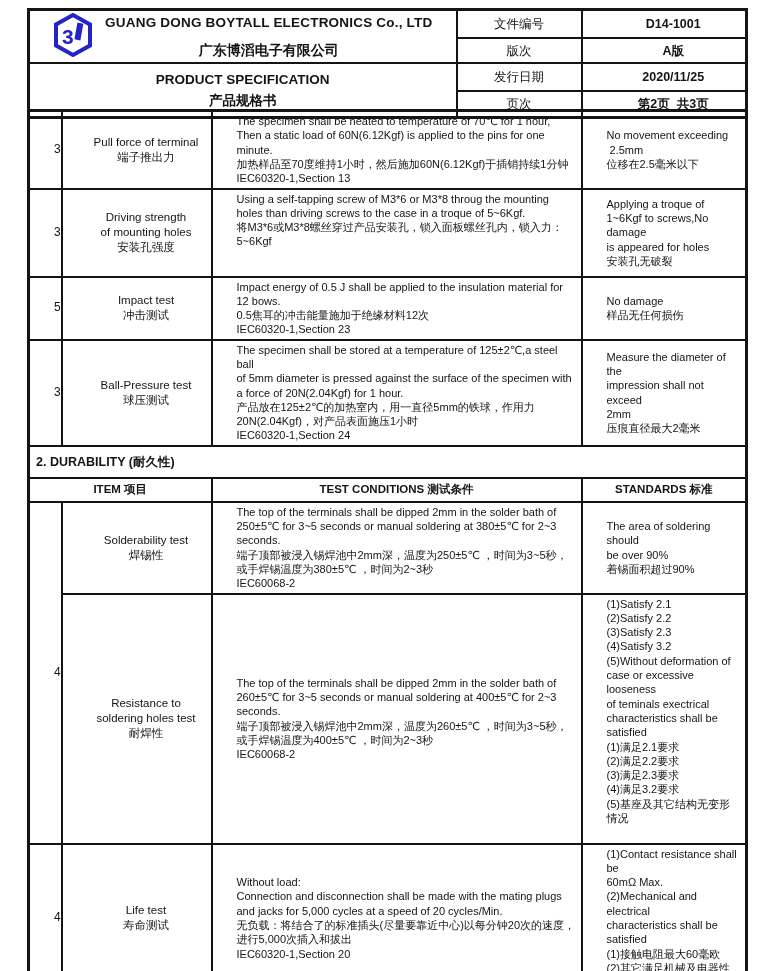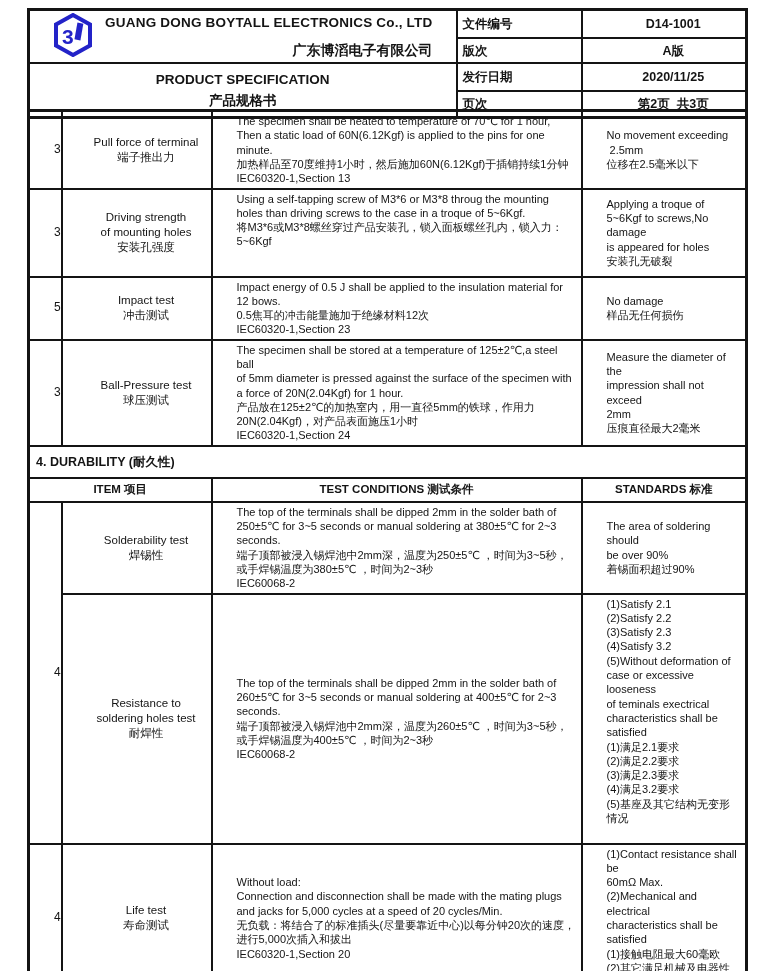--- a/index.html
+++ b/index.html
@@ -11,25 +11,25 @@
   table { border-collapse:collapse; table-layout:fixed; position:absolute; left:27px; }
   table.hdr  { top:8px;  width:718px; border:3px solid #141414; }
   table.main { top:109px; width:718px; border:3px solid #141414; }
   td { border:2px solid #141414; padding:2px 5px; font-size:11px; line-height:1.3;
        overflow:hidden; vertical-align:middle; }
   .ml { white-space:pre-wrap;padding-left:24px; }
   
   .company-cell { padding:2px 8px; }
   .company-flex { display:flex; align-items:center; justify-content:center; gap:12px; }
   .co-en { font-weight:bold; font-size:13.5px; text-align:center; letter-spacing:.2px; }
-  .co-cn { font-weight:bold; font-size:14px; text-align:right; margin-top:10px; }
+  .co-cn { font-weight:bold; font-size:14px; text-align:center; margin-top:10px; }
   .spec-cell { text-align:center; }
   .spec-en { font-weight:bold; font-size:13.5px; }
   .spec-cn { font-weight:bold; font-size:13.5px; margin-top:3px; }
-  .mlabel { font-weight:bold; font-size:12.5px; }
+  .mlabel { text-align:center; font-weight:normal; font-size:12.5px; }
   .mvalue { text-align:center; font-weight:bold; font-size:12.5px; }
   
   .num  { text-align:center; font-size:12px; }
   .item { text-align:center; font-size:11.5px; }
   .cond { text-align:left; vertical-align:top; }
   .cond.vmid { vertical-align:middle; }
   .std  { text-align:left;margin-top:24px; }
   .std.vtop { vertical-align:top; }
   .secband { font-weight:bold; font-size:12.5px; text-align:left; padding-left:6px; }
   .colhead { text-align:center; font-weight:bold; font-size:11.5px; }
@@ -108,21 +108,21 @@
       <tr style="height:88px">
         <td class="num ml">3.3</td>
         <td class="item ml">Driving strength
 of mounting holes
 安装孔强度</td>
         <td class="cond ml">Using a self-tapping screw of M3*6 or M3*8 throug the mounting
 holes than driving screws to the case in a troque of 5~6Kgf.
 将M3*6或M3*8螺丝穿过产品安装孔，锁入面板螺丝孔内，锁入力：
 5~6Kgf</td>
         <td class="std ml">Applying a troque of
-5~6Kgf to screws,No damage
+1~6Kgf to screws,No damage
 is appeared for holes
 安装孔无破裂</td>
       </tr>
       <tr style="height:59px">
         <td class="num ml">5.3</td>
         <td class="item ml">Impact test
 冲击测试</td>
         <td class="cond ml">Impact energy of 0.5 J shall be applied to the insulation material for
 12 bows.
 0.5焦耳的冲击能量施加于绝缘材料12次
@@ -140,21 +140,21 @@
 产品放在125±2℃的加热室内，用一直径5mm的铁球，作用力
 20N(2.04Kgf)，对产品表面施压1小时
 IEC60320-1,Section 24</td>
         <td class="std ml">Measure the diameter of the
 impression shall not exceed
 2mm
 压痕直径最大2毫米</td>
       </tr>
 
       <tr style="height:32px">
-        <td class="secband" colspan="4">4. DURABILITY (耐久性)</td>
+        <td class="secband" colspan="4">2. DURABILITY (耐久性)</td>
       </tr>
       <tr style="height:24px">
         <td class="colhead" colspan="2">ITEM 项目</td>
         <td class="colhead">TEST CONDITIONS 测试条件</td>
         <td class="colhead">STANDARDS 标准</td>
       </tr>
 
       <tr style="height:84px">
         <td class="num ml" rowspan="2">4.1</td>
         <td class="item ml">Solderability test

